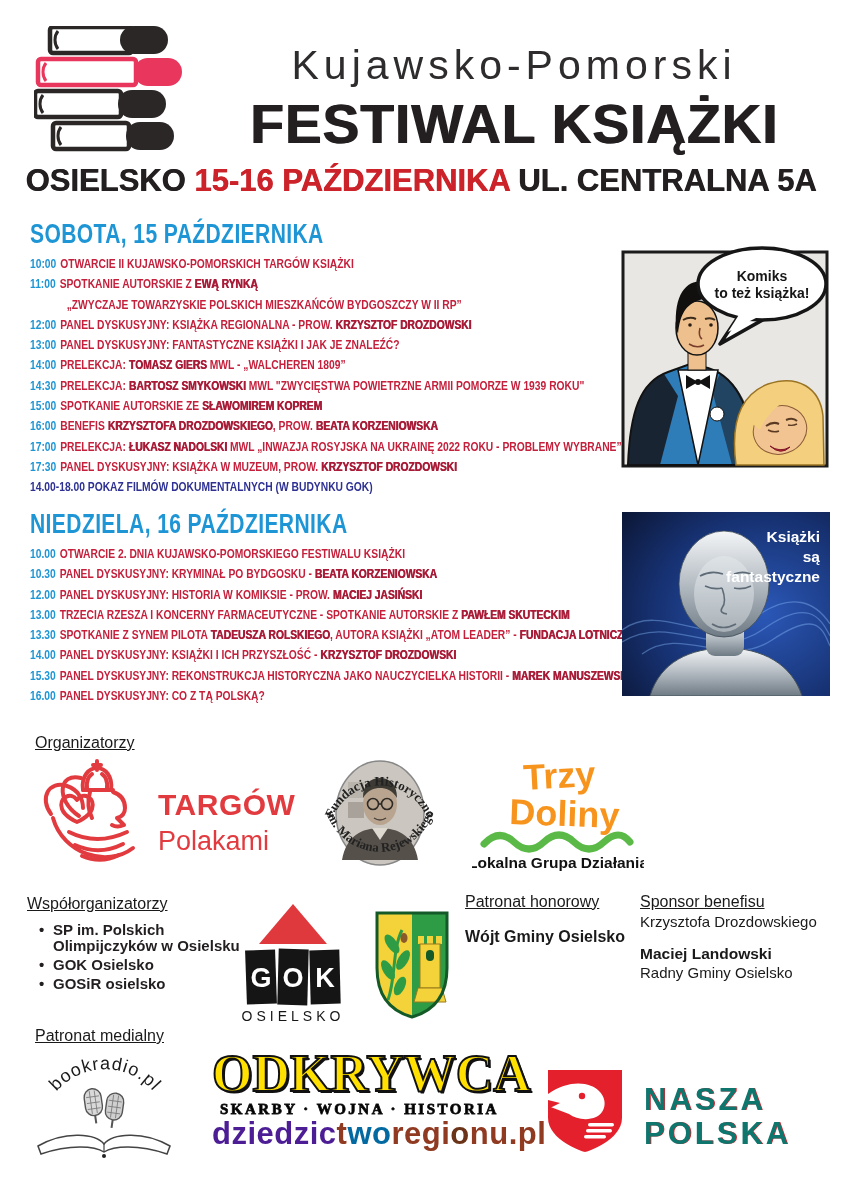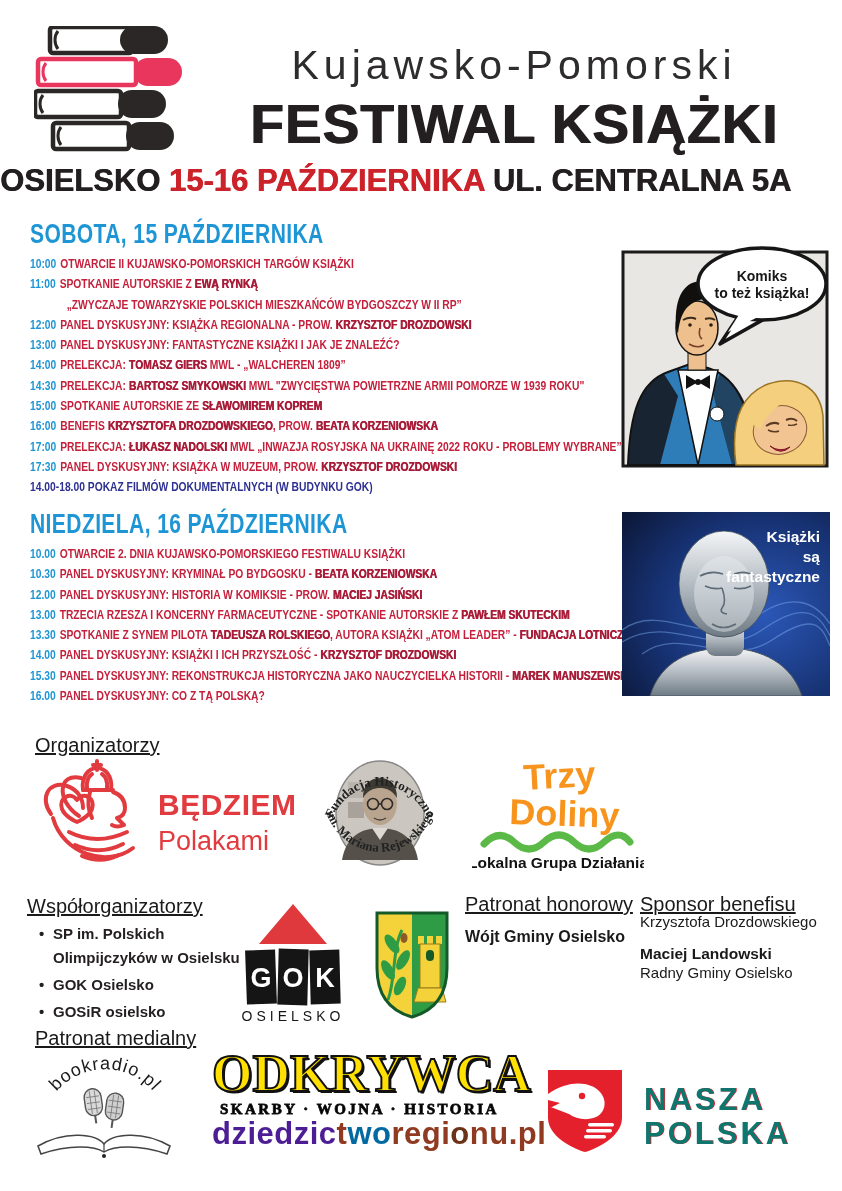--- a/index.html
+++ b/index.html
@@ -5,21 +5,21 @@
   html,body { margin:0; padding:0; background:#ffffff; }
   .page { position:relative; width:842px; height:1191px; background:#fff; overflow:hidden;
           font-family:"Liberation Sans", sans-serif;text-decoration:underline; }
 
   
   .books-logo { position:absolute; left:34px; top:26px; }
   .title-block { position:absolute; left:212px; top:42px; width:604px; text-align:center; }
   .title-line1 { font-size:41px; letter-spacing:5px; color:#2e2c2d; white-space:nowrap; }
   .title-line2 { font-size:55px; font-weight:700; letter-spacing:1px; color:#231f20;
                  white-space:nowrap; margin-top:3px; text-shadow:1.2px 0 0 #231f20; }
-  .address { position:absolute; left:0; top:163px; width:842px; text-align:left;
+  .address { position:absolute; left:0; top:163px; width:842px; text-align:center;
              font-size:31px; font-weight:700; color:#231f20; white-space:nowrap;
              text-shadow:0.6px 0 0 #231f20; }
   .address .date { color:#CC2229; text-shadow:0.6px 0 0 #CC2229; }
 
   
   .schedule { position:absolute; left:30px; width:750px; transform:scaleX(0.78); transform-origin:0 0; }
   #saturday { top:220px; }
   #sunday   { top:510px; }
   .schedule h2 { margin:0 0 6px 0; font-size:27px; line-height:28px; font-weight:700;
                  color:#1E95D4; white-space:nowrap; letter-spacing:0.5px; }
@@ -27,38 +27,38 @@
   .event-row.indent { padding-left:47px; }
   .event-time { color:#1E95D4; margin-right:5px; }
   .run-bold { color:#A81C38; text-shadow:0.7px 0 0 #A81C38; }
   .schedule-footer { font-size:13.2px; font-weight:700; line-height:20.3px; white-space:nowrap; color:#2E3192; }
 
   
   .comic-panel { position:absolute; left:620px; top:236px; }
   .fantastic   { position:absolute; left:622px; top:512px; }
 
   
-  .sec-heading { position:absolute; font-size:20px; color:#1a1a1a; text-decoration:underline; }
+  .sec-heading { position:absolute; font-size:16px; color:#1a1a1a; text-decoration:underline; }
   #org-heading     { left:35px;  top:734px; }
   #coorg-heading   { left:27px;  top:895px; }
   #honorary-heading{ left:465px; top:893px; }
   #sponsor-heading { left:640px; top:893px; }
   #media-heading   { left:35px;  top:1027px; }
 
   
   #bedziem-logo { position:absolute; left:35px; top:756px; }
   .bedziem-text { position:absolute; left:158px; top:788px; color:#E23B3F; }
   .bedziem-text .l1 { font-size:30px; font-weight:700; letter-spacing:0.5px; }
   .bedziem-text .l2 { font-size:27px; margin-top:4px; }
   #fundacja-logo { position:absolute; left:308px; top:748px; }
   #doliny-logo   { position:absolute; left:472px; top:748px; }
 
   
   .bullets { position:absolute; left:37px; top:922px; width:208px; margin:0; padding:0; list-style:none; }
-  .bullets li { font-size:15px; font-weight:700; color:#231f20; line-height:24px;
+  .bullets li { font-size:15px; font-weight:700; color:#231f20; line-height:16px;
                 padding-left:16px; position:relative; margin-bottom:3px; }
   .bullets li::before { content:"•"; position:absolute; left:2px; }
   #gok-logo  { position:absolute; left:240px; top:900px; }
   #herb-logo { position:absolute; left:372px; top:908px; }
 
   .plain-text { position:absolute; font-size:15px; color:#1a1a1a; }
   .bold-text  { position:absolute; font-size:16px; font-weight:700; color:#1a1a1a; }
   #honorary-name { left:465px; top:928px; }
   #sponsor-line1 { left:640px; top:913px; }
   #sponsor-name  { left:640px; top:945px; font-size:15.5px;text-align:right; }
@@ -231,21 +231,21 @@
       <path d="M44,60 C20,44 24,16 46,22"></path>
       <path d="M16,58 C4,42 14,24 32,30 C44,34 48,44 48,52"></path>
       <path d="M18,62 C28,98 72,112 98,92"></path>
       <path d="M34,76 Q62,90 92,76"></path>
       <path d="M40,89 Q64,100 88,88"></path>
       <path d="M47,100 Q66,108 84,99"></path>
       <path d="M42,44 c-6,-9 -19,-2 -15,9 c3,8 15,13 15,13 c0,0 12,-5 15,-13 c4,-11 -9,-18 -15,-9 z"></path>
     </g>
   </svg>
   <div class="bedziem-text">
-    <div class="l1">BĘDZIEM</div>
+    <div class="l1">TARGÓW</div>
     <div class="l2">Polakami</div>
   </div>
 
   <svg id="fundacja-logo" width="144" height="130" viewBox="0 0 144 130">
     <defs>
       <path id="arcTop" d="M22,78 A52,56 0 0 1 122,78"></path>
       <path id="arcBot" d="M16,58 A58,62 0 0 0 128,58"></path>
     </defs>
     <ellipse cx="72" cy="65" rx="44" ry="52" fill="#CBC7C0" stroke="#8a8necessary" stroke-width="0"></ellipse>
     <ellipse cx="72" cy="65" rx="44" ry="52" fill="#CBC7C0" stroke="#888" stroke-width="1.5"></ellipse>

